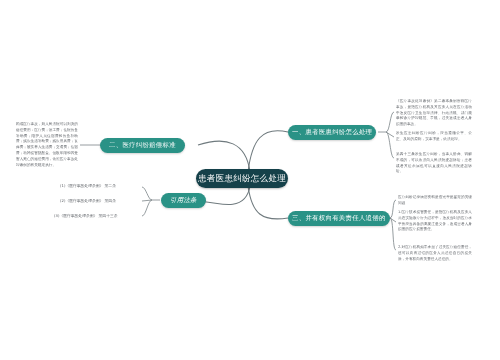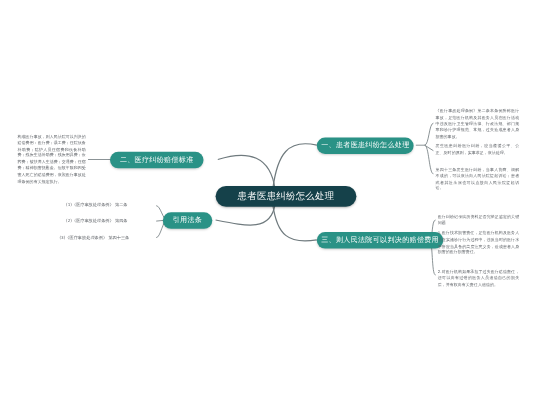--- a/index.html
+++ b/index.html
@@ -18,21 +18,21 @@
     box-sizing:border-box;
     display:flex;align-items:center;justify-content:center;
     color:#ffffff;
     white-space:nowrap;
     letter-spacing:.3px;
   }
   .node-root{
     background:#15414a;
     border-radius:11px;
     font-size:8.5px;
-    padding:0 20px;
+    padding:0 2px;
     height:19px;
     box-shadow:0 1px 2px rgba(0,0,0,.25);
   }
   .node-branch{
     background:#2a9286;
     border-radius:9px;
     font-size:6.4px;
     padding:0 4px;
     height:15px;
     box-shadow:0 1px 2px rgba(0,0,0,.18);
@@ -94,25 +94,25 @@
       <path d="M152,200 C148,200 146,187 142,187"></path>
       <path d="M152,200 L142,201"></path>
       <path d="M152,200 C148,200 146,216 142,216"></path>
     </g>
   </svg>
 
   <div class="node node-root" style="left:196px;top:169px;">患者医患纠纷怎么处理</div>
 
   <div class="node node-branch" style="left:288px;top:125px;">一、患者医患纠纷怎么处理</div>
 
-  <div class="node node-branch" style="left:288px;top:211px;">三、则人民法院可以判决的赔偿费用</div>
+  <div class="node node-branch" style="left:288px;top:211px;">三、并有权向有关责任人追偿的</div>
 
   <div class="node node-branch small" style="left:100px;top:138px;">二、医疗纠纷赔偿标准</div>
 
-  <div class="node node-branch small" style="left:148px;top:193px;">引用法条</div>
+  <div class="node node-branch small" style="left:161px;top:193px;font-style:italic;">引用法条</div>
 
   <div class="leaf" style="left:16px;top:122px;width:62px;">构成医疗事故，则人民法院可以判决的赔偿费用：医疗费；误工费；住院伙食补助费；陪护人员住宿费和伙食补助费；残疾生活补助费；残疾用具费；丧葬费；被扶养人生活费；交通费；住宿费；精神损害抚慰金。但数年限和因受害人死亡的赔偿费用，依照医疗事故处理条例的有关规定执行。</div>
 
   <div class="leaf-line" style="left:60px;top:183px;">(1)《医疗事故处理条例》  第二条</div>
   <div class="leaf-line" style="left:60px;top:198px;">(2)《医疗事故处理条例》  第四条</div>
   <div class="leaf-line" style="left:54px;top:213px;">(3)《医疗事故处理条例》  第四十三条</div>
 
   <div class="leaf" style="left:396px;top:99px;width:76px;">《医疗事故处理条例》第二条本条例所称医疗事故，是指医疗机构及其医务人员在医疗活动中违反医疗卫生管理法律、行政法规、部门规章和诊疗护理规范、常规，过失造成患者人身损害的事故。</div>
   <div class="leaf" style="left:396px;top:131px;width:76px;">发生医患纠纷医疗纠纷，应当遵循公平、公正、及时的原则，实事求是，依法处理。</div>
   <div class="leaf" style="left:396px;top:152px;width:76px;">第四十三条发生医疗纠纷，当事人协商、调解不成的，可以依法向人民法院提起诉讼；患者或者其近亲属也可以直接向人民法院提起诉讼。</div>

